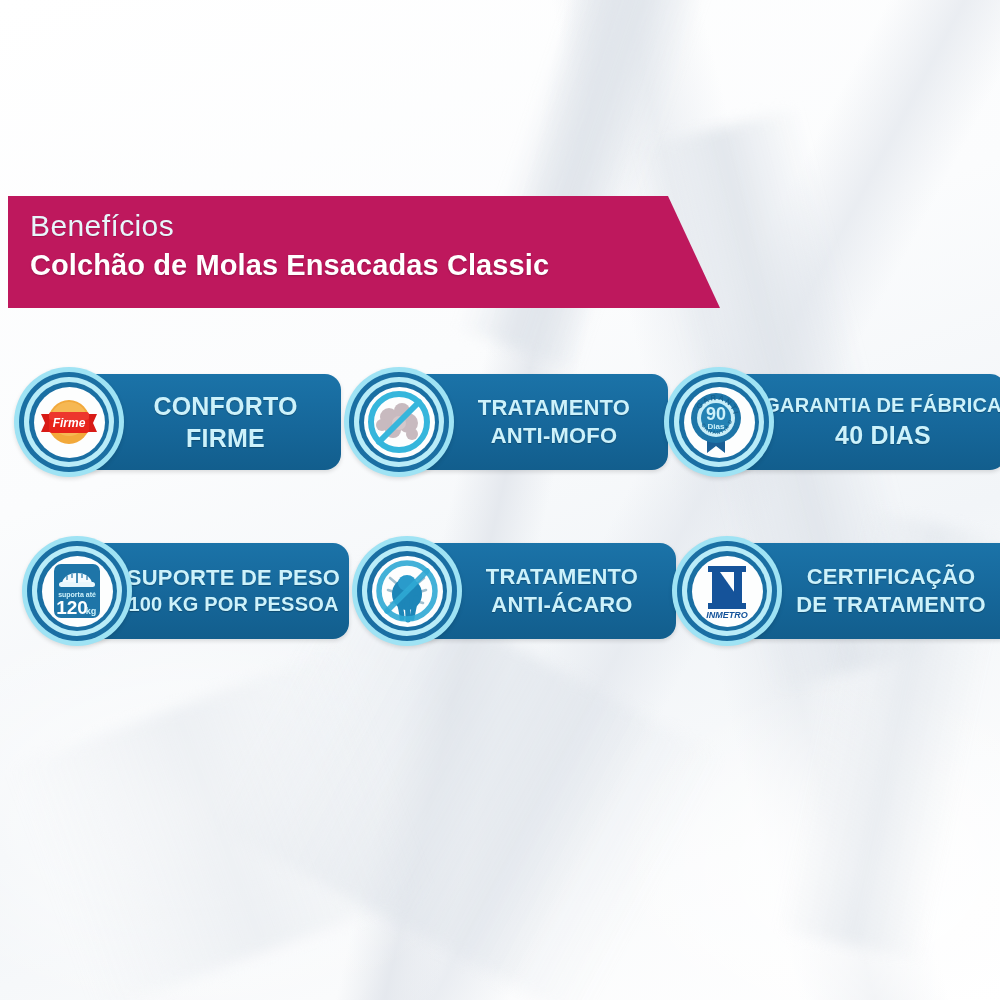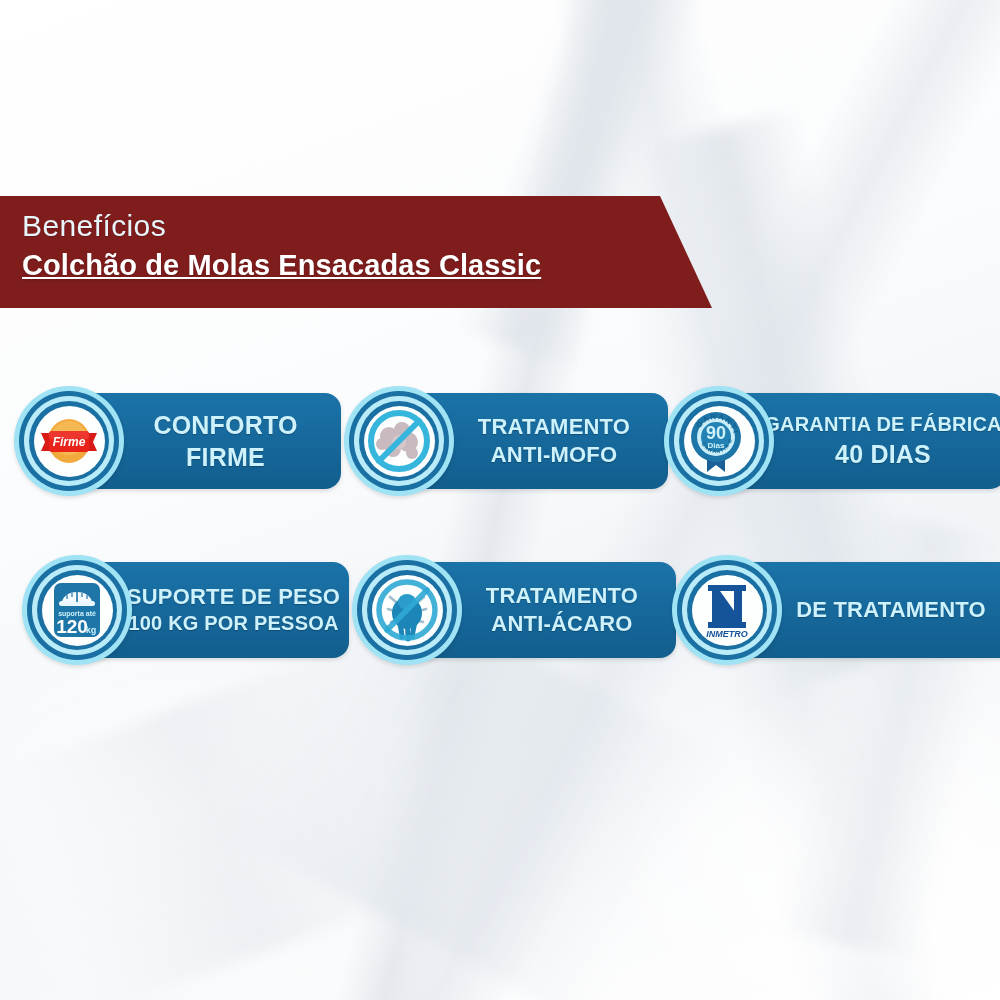--- a/index.html
+++ b/index.html
@@ -42,25 +42,25 @@
     position: absolute;
     border-radius: 50%;
     background: radial-gradient(ellipse at center, rgba(255,255,255,.95) 0%, rgba(255,255,255,0) 70%);
   }
   .sheen.s1 { left: -120px; top: 600px; width: 620px; height: 420px; }
   .sheen.s2 { left: 600px;  top: 680px; width: 520px; height: 380px; }
 
   
   #banner {
     position: absolute;
-    left: 0;
+    left: 8px;
     top: 196px;
     width: 712px;
     height: 133px;
-    background: #7f1d1d;
+    background: #be185d;
     clip-path: polygon(0 0, 660px 0, 712px 112px, 0 112px);
     box-shadow: 0 2px 5px rgba(0,0,0,.12);
   }
   #banner .ban-inner {
     padding: 12px 0 0 22px;
   }
   .ban-l1 {
     color: #E8F6FB;
     font-size: 30px;
     font-weight: 400;
@@ -69,28 +69,27 @@
     text-shadow: 0 1px 1px rgba(0,0,0,.18);
   }
   .ban-l2 {
     color: #FFFFFF;
     font-size: 29px;
     font-weight: 700;
     letter-spacing: .1px;
     line-height: 38px;
     margin-top: 2px;
     text-shadow: 0 1px 2px rgba(0,0,0,.22);
-    text-decoration: underline;
   }
 
   
   #grid {
     position: absolute;
     left: 0;
-    top: 374px;
+    top: 355px;
     width: 1000px;
   }
   .row {
     position: relative;
     height: 160px;
   }
   .badge {
     position: absolute;
     top: 12px;
     height: 110px;
@@ -350,20 +349,21 @@
           </svg>
         </div>
               </div>
             </div>
           </div>
       </div>
     </div>
 
     <div class="badge c3">
       <div class="pill">
+        <div class="ln med">CERTIFICAÇÃO</div>
         <div class="ln med">DE TRATAMENTO</div>
       </div>
       <div class="iconwrap">
         <div class="ring2">
             <div class="ring3">
               <div class="ring4">
                 <div class="disc">
           <svg width="66" height="66" viewBox="0 0 66 66">
             <rect x="14" y="8" width="38" height="6" fill="#15539A"></rect>
             <rect x="14" y="45" width="38" height="6" fill="#15539A"></rect>

